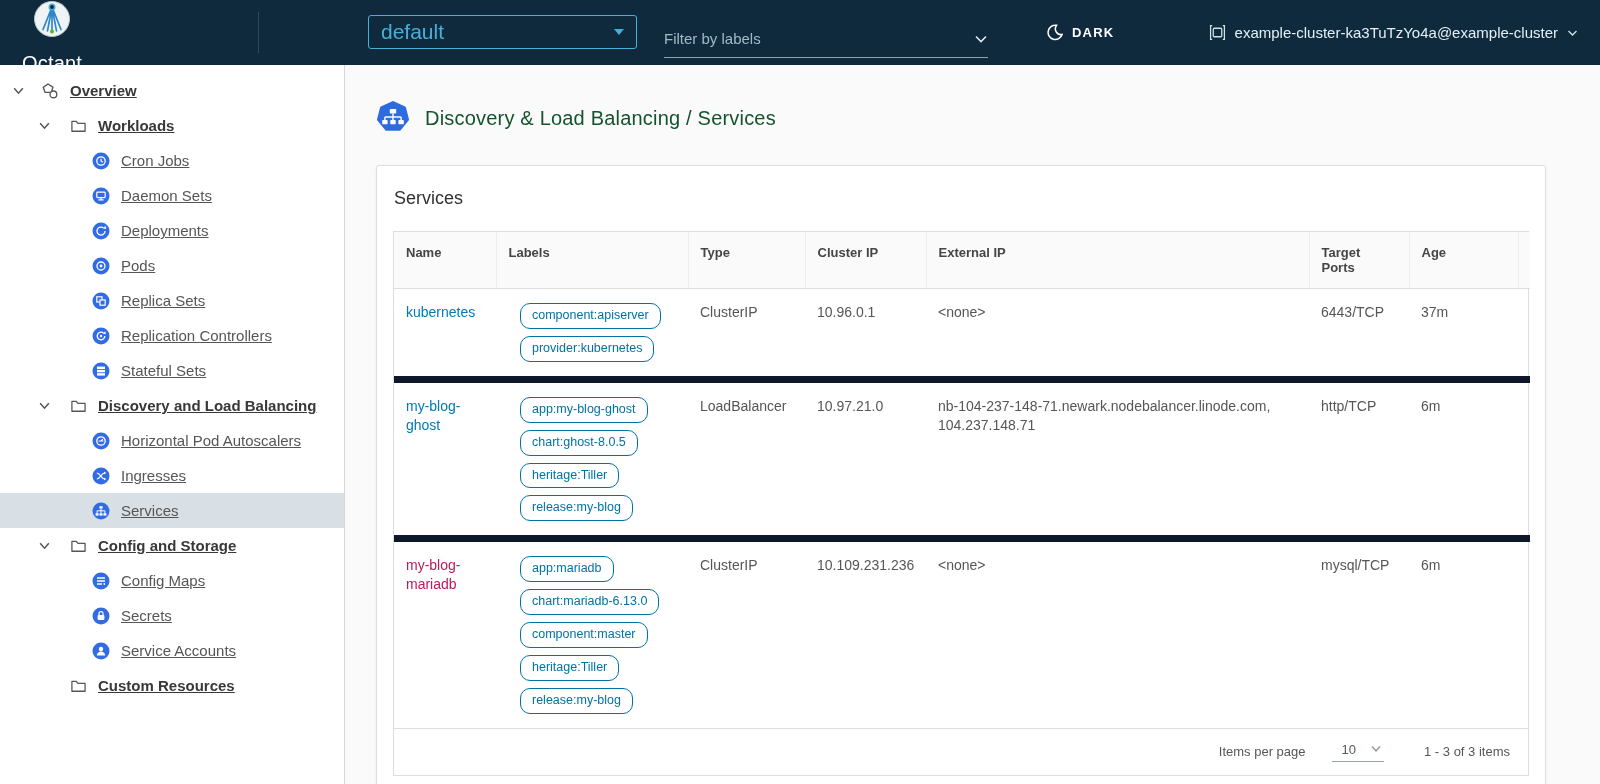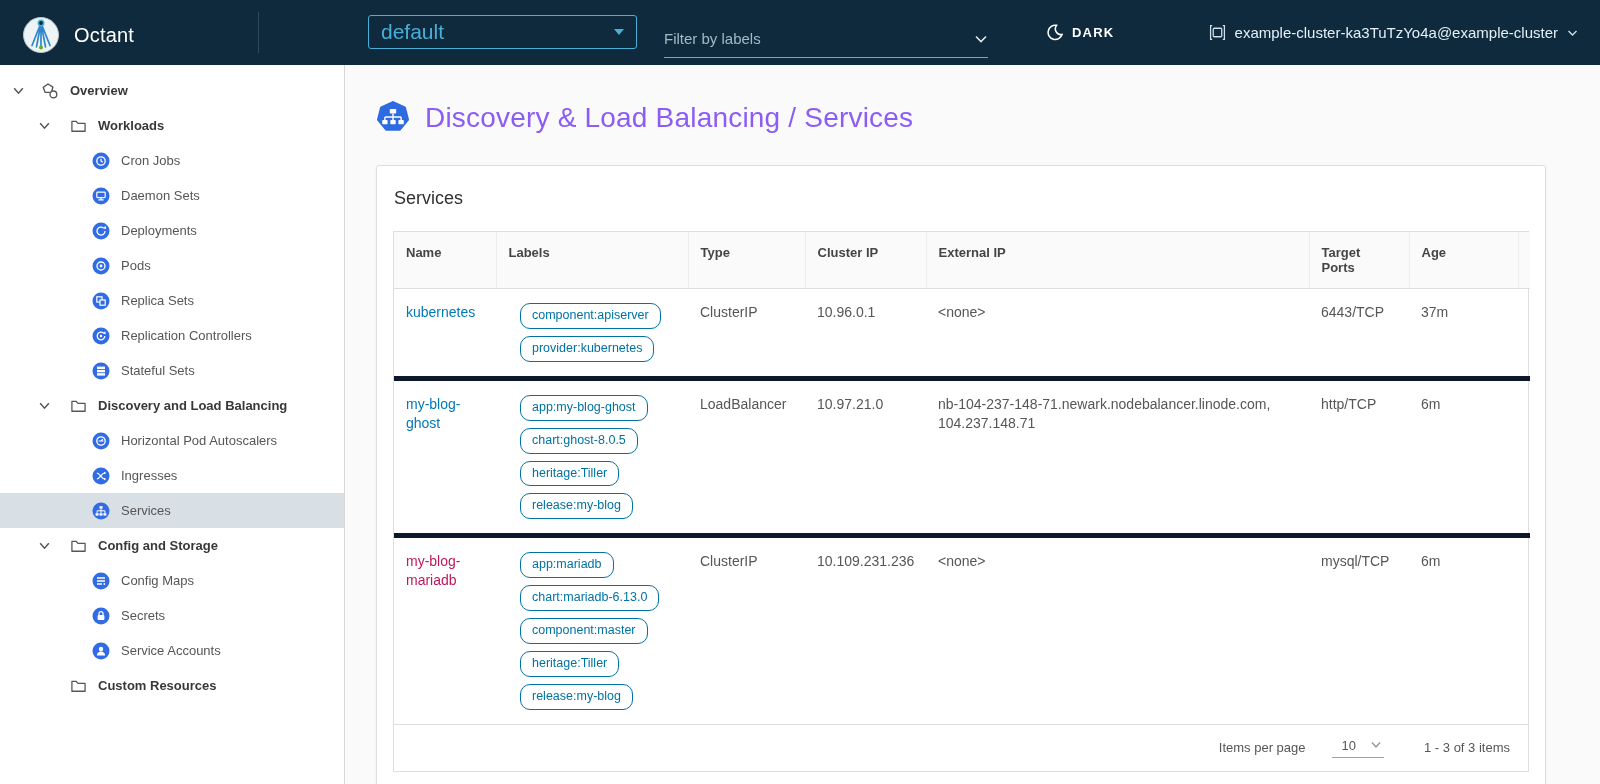--- a/index.html
+++ b/index.html
@@ -1,21 +1,21 @@
 <!DOCTYPE html>
 <html><head>
 <meta charset="utf-8">
 <style>
   html,body{margin:0;padding:0;background:#e9e9e9;}
   *{box-sizing:border-box;font-family:"Liberation Sans","DejaVu Sans",sans-serif;}
   .app{width:1600px;height:784px;display:flex;flex-direction:column;overflow:hidden;background:#fafafa;}
 
   
   .header{height:65px;background:#0e2a3c;position:relative;flex:0 0 65px;color:#fff;}
-  .brand{position:absolute;left:22px;top:0;height:70px;display:flex;align-items:center;gap:14px;}
+  .brand{position:absolute;left:22px;top:0;height:70px;display:flex;align-items:center;gap:14px;flex-direction:column;}
   .brand-title{font-size:20px;color:#ffffff;font-weight:400;letter-spacing:.2px;}
   .header-divider{position:absolute;left:258px;top:12px;height:41px;width:1px;background:rgba(255,255,255,.15);}
   .ns-select{position:absolute;left:368px;top:15px;width:269px;height:34px;border:1px solid #49afd9;border-radius:3px;
     display:flex;align-items:center;justify-content:space-between;padding:0 12px;cursor:pointer;}
   .ns-select .ns-text{color:#49afd9;font-size:21px;}
   .ns-caret{width:0;height:0;border-left:5px solid transparent;border-right:5px solid transparent;border-top:6px solid #49afd9;}
   .filter{position:absolute;left:664px;top:24px;width:324px;height:34px;border-bottom:1px solid rgba(255,255,255,.55);
     display:flex;align-items:center;padding-bottom:4px;}
   .filter input{flex:1;background:transparent;border:none;outline:none;color:#fff;font-size:15px;padding:0;}
   .filter input::placeholder{color:#a4b9c6;}
@@ -33,37 +33,37 @@
   
   .nav-row{height:35px;display:flex;align-items:center;cursor:pointer;}
   .nav-row .caret{width:13px;display:flex;flex:0 0 13px;}
   .nav-row.lvl-root{padding-left:12px;}
   .nav-row.lvl-root .caret{margin-right:16px;}
   .nav-row.lvl-section{padding-left:38px;}
   .nav-row.lvl-section .caret{margin-right:19px;}
   .nav-row.lvl-section.no-caret{padding-left:70px;}
   .nav-row.lvl-leaf{padding-left:92px;}
   .nav-ico{display:flex;margin-right:11px;flex:0 0 auto;}
-  .nav-label{font-size:13px;color:#565656;white-space:nowrap;}
+  .nav-label{font-size:15px;color:#565656;white-space:nowrap;text-decoration:underline;}
   .nav-row.bold .nav-label{font-weight:700;color:#383838;}
   .nav-row.selected{background:#d8e0e6;}
 
   
   .page-head{display:flex;align-items:center;gap:15px;margin:36px 0 30px 31px;}
-  .page-title{font-size:28px;color:#8b5cf6;font-weight:400;letter-spacing:.2px;}
+  .page-title{font-size:20px;color:#14532d;font-weight:400;letter-spacing:.2px;}
   .card{width:1170px;margin-left:31px;background:#fff;border:1px solid #dedede;border-radius:3px;
     box-shadow:0 1px 3px rgba(0,0,0,.06);padding:16px 16px 16px;}
   .card-title{font-size:18px;color:#313131;font-weight:500;margin:6px 0 22px 1px;}
   .grid{border:1px solid #dedede;}
   table{border-collapse:collapse;width:100%;table-layout:fixed;}
   thead th{background:#fafafa;text-align:left;font-size:13px;font-weight:700;color:#454545;
     padding:13px 12px;vertical-align:top;border-bottom:1px solid #dedede;}
   thead th + th{border-left:1px solid #ededed;}
   tbody td{padding:14px 12px;font-size:14px;color:#565656;vertical-align:top;line-height:1.35;}
-  tbody tr + tr td{border-top:5px solid #0f172a;}
+  tbody tr + tr td{border-top:7px solid #0f172a;}
   a.link{color:#0079b8;text-decoration:none;font-size:14px;line-height:1.3;}
   a.link.visited{color:#be185d;}
   .badges{display:flex;flex-direction:column;align-items:flex-start;gap:7px;}
   .badge{border:1px solid #0072a3;color:#0072a3;border-radius:10px;padding:3px 11px 4px;font-size:12.5px;
     white-space:nowrap;cursor:pointer;background:#fff;margin-left:12px;}
   .grid-footer{border-top:1px solid #dedede;display:flex;align-items:center;justify-content:flex-end;
     padding:10px 18px 10px;gap:26px;height:47px;}
   .pg-label{font-size:13px;color:#565656;}
   .pg-select{display:flex;align-items:center;gap:14px;border-bottom:1px solid #9aa4ab;padding:0 2px 4px 10px;cursor:pointer;}
   .pg-value{font-size:13px;color:#565656;}

